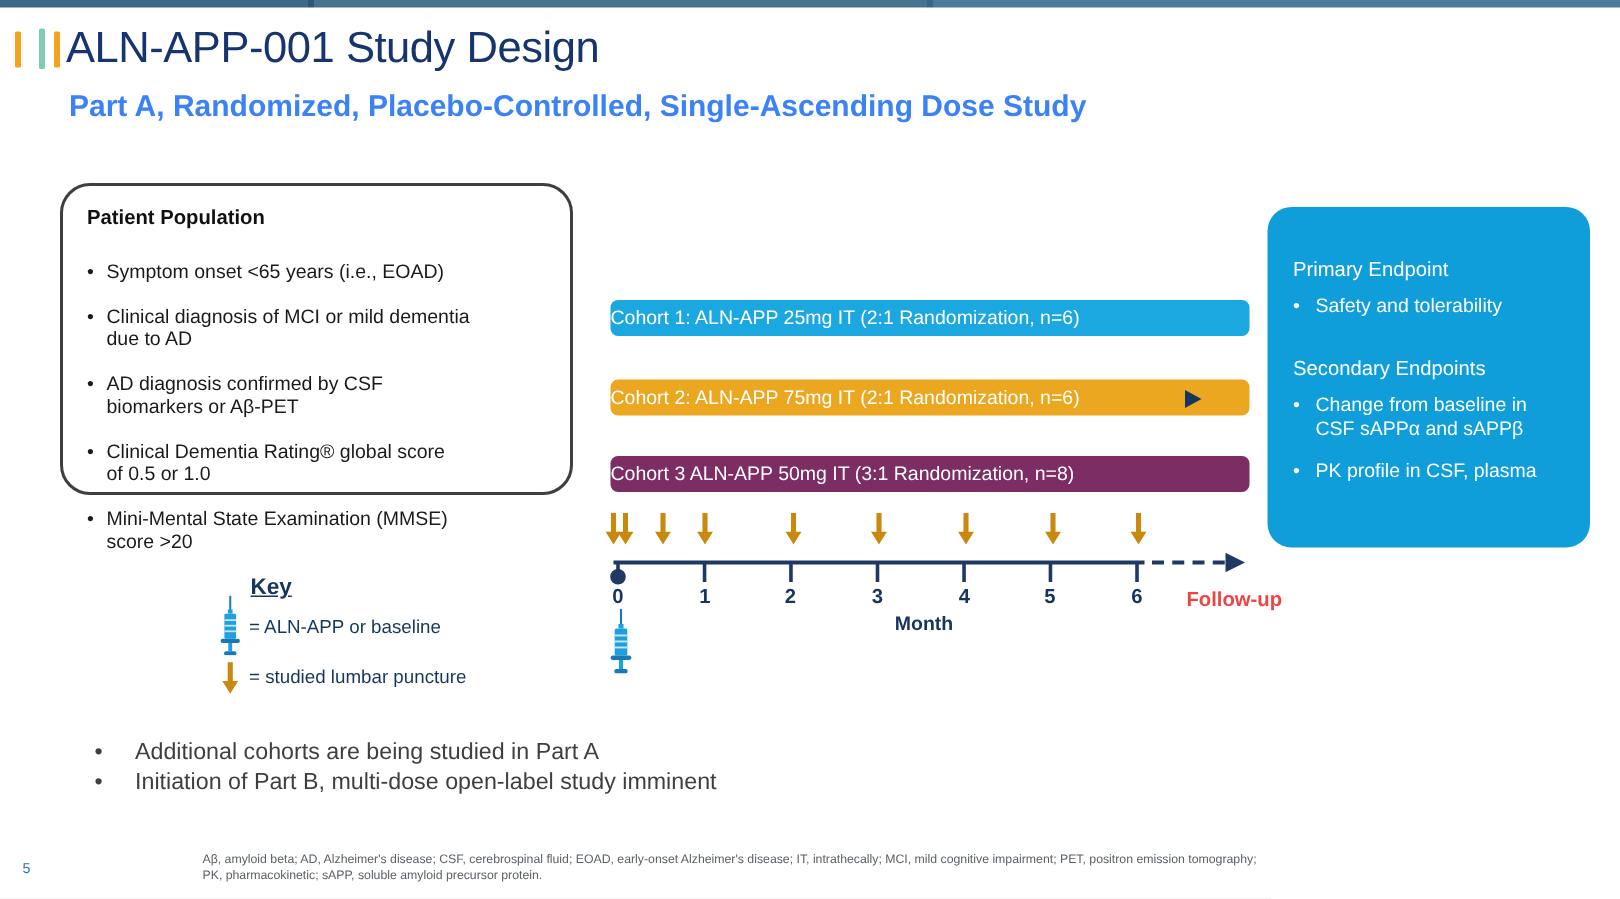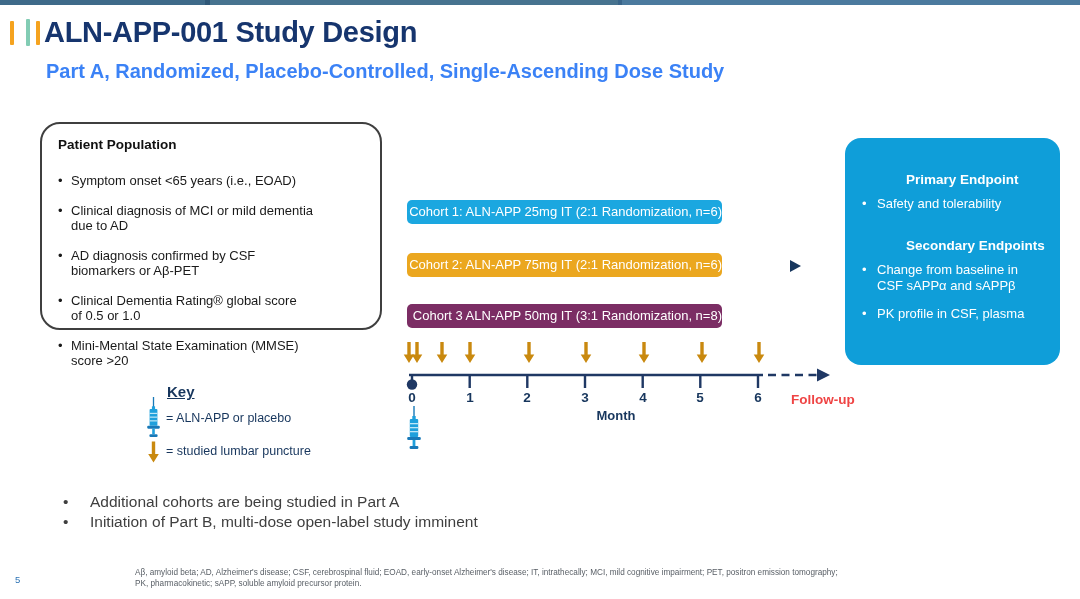--- a/index.html
+++ b/index.html
@@ -11,37 +11,37 @@
   
   .topbar { position:absolute; left:0; top:0; width:1080px; height:5px;
     background:linear-gradient(90deg,#3e6a89 0%,#3e6a89 19%,#2f5878 19%,#2f5878 19.4%,#47738f 19.4%,#47738f 57.2%,#39658a 57.2%,#39658a 57.6%,#4b7a9e 57.6%,#4b7a9e 100%); }
   
   .logo { position:absolute; left:0; top:0; }
   .logo span { position:absolute; width:3.5px; border-radius:1px; }
   .logo .b1 { left:10px; top:21px; height:24px; background:#f5a31f; }
   .logo .b2 { left:26px; top:19px; height:27px; background:#82ccb4; }
   .logo .b3 { left:36px; top:21px; height:24px; background:#f5a31f; }
 
-  .title { position:absolute; left:44px; top:16px; font-size:29px; font-weight:bold;
+  .title { position:absolute; left:44px; top:16px; font-size:29px; font-weight:normal;
     color:#16356e; letter-spacing:-0.3px; white-space:nowrap; }
   .subtitle { position:absolute; left:46px; top:60px; font-size:20px; font-weight:bold;
     color:#3b82f6; white-space:nowrap; }
 
   
   .patient-box { position:absolute; left:40px; top:122px; width:342px; height:208px;
     border:2.5px solid #3f3f3f; border-radius:20px; padding:13px 12px 0 16px; background:#fff; }
   .pbox-title { font-size:13.5px; font-weight:bold; color:#111; margin-bottom:21px; }
   .pbox-list { list-style:none; }
   .pbox-list li { display:flex; font-size:13px; line-height:15.5px; color:#1a1a1a; margin-bottom:14px; }
   .pbox-list .blt { width:13px; flex:0 0 13px; }
   .pbox-list .btxt { white-space:pre-line; }
 
   
-  .cohort { position:absolute; left:407px; width:315px; height:24px; border-radius:5px;
-    color:#ffffff; font-size:13px; line-height:24px; text-align:right; white-space:nowrap; }
+  .cohort { position:absolute; left:407px; width:426px; height:24px; border-radius:5px;
+    color:#ffffff; font-size:13px; line-height:24px; text-align:left; white-space:nowrap; }
   .c0 { top:200px; } .c1 { top:253px; } .c2 { top:304px; }
   .cohort-arrow { position:absolute; left:790px; top:260px; width:0; height:0;
     border-left:11px solid #17365d; border-top:6.5px solid transparent; border-bottom:6.5px solid transparent; }
 
   
   .timeline-svg { position:absolute; left:395px; top:338px; }
   .mlabel { position:absolute; top:390px; width:28px; text-align:center;
     font-size:13.5px; font-weight:bold; color:#17365d; }
   .month-axis-label { position:absolute; left:583px; top:408px; width:66px; text-align:center;
     font-size:13px; font-weight:bold; color:#17365d; }
@@ -53,21 +53,21 @@
   .key-title { position:absolute; left:167px; top:383px; font-size:15px; font-weight:bold;
     color:#17365d; text-decoration:underline; }
   .key-syringe { position:absolute; left:146px; top:397px; }
   .key-arrow { position:absolute; left:147px; top:441px; }
   .key-label-1 { position:absolute; left:166px; top:411px; font-size:12.5px; color:#17365d; white-space:nowrap; }
   .key-label-2 { position:absolute; left:166px; top:444px; font-size:12.5px; color:#17365d; white-space:nowrap; }
 
   
   .endpoints { position:absolute; left:845px; top:138px; width:215px; height:227px;
     border-radius:16px; padding:34px 12px 0 17px; color:#ffffff; }
-  .ep-h { font-size:13.5px; font-weight:bold;margin-left:44px; }
+  .ep-h { font-size:13.5px; font-weight:normal; }
   .ep-h.secondary { margin-top:26px; }
   .ep-list { list-style:none; margin-top:9px; }
   .ep-list li { display:flex; font-size:13px; line-height:16px; margin-bottom:12px; }
   .ep-list .blt { width:15px; flex:0 0 15px; }
   .ep-list .btxt { white-space:pre-line; }
 
   
   .notes { position:absolute; left:63px; top:492px; }
   .notes .nrow { display:flex; font-size:15.5px; line-height:19.5px; color:#3f3f3f; }
   .notes .blt { width:27px; flex:0 0 27px; }
@@ -177,21 +177,21 @@
   <div class="followup">Follow-up</div>
 
   <svg class="tl-syringe" width="16" height="43">
       <use href="#syr"></use>
     </svg>
 
   <div class="key-title">Key</div>
   <svg class="key-syringe" width="15" height="40" viewBox="0 0 16 43">
       <use href="#syr"></use>
     </svg>
-  <div class="key-label-1">= ALN-APP or placebo</div>
+  <div class="key-label-1">= ALN-APP or baseline</div>
   <svg class="key-arrow" width="13" height="22" viewBox="-6.5 0 13 22">
       <use href="#goldarrow" y="0.5" fill="#c9890f"></use>
     </svg>
   <div class="key-label-2">= studied lumbar puncture</div>
 
   <div class="endpoints" style="background-color: rgb(15, 158, 217);">
     <div class="ep-h">Primary Endpoint</div>
     <ul class="ep-list">
       <li>
           <span class="blt">•</span>

